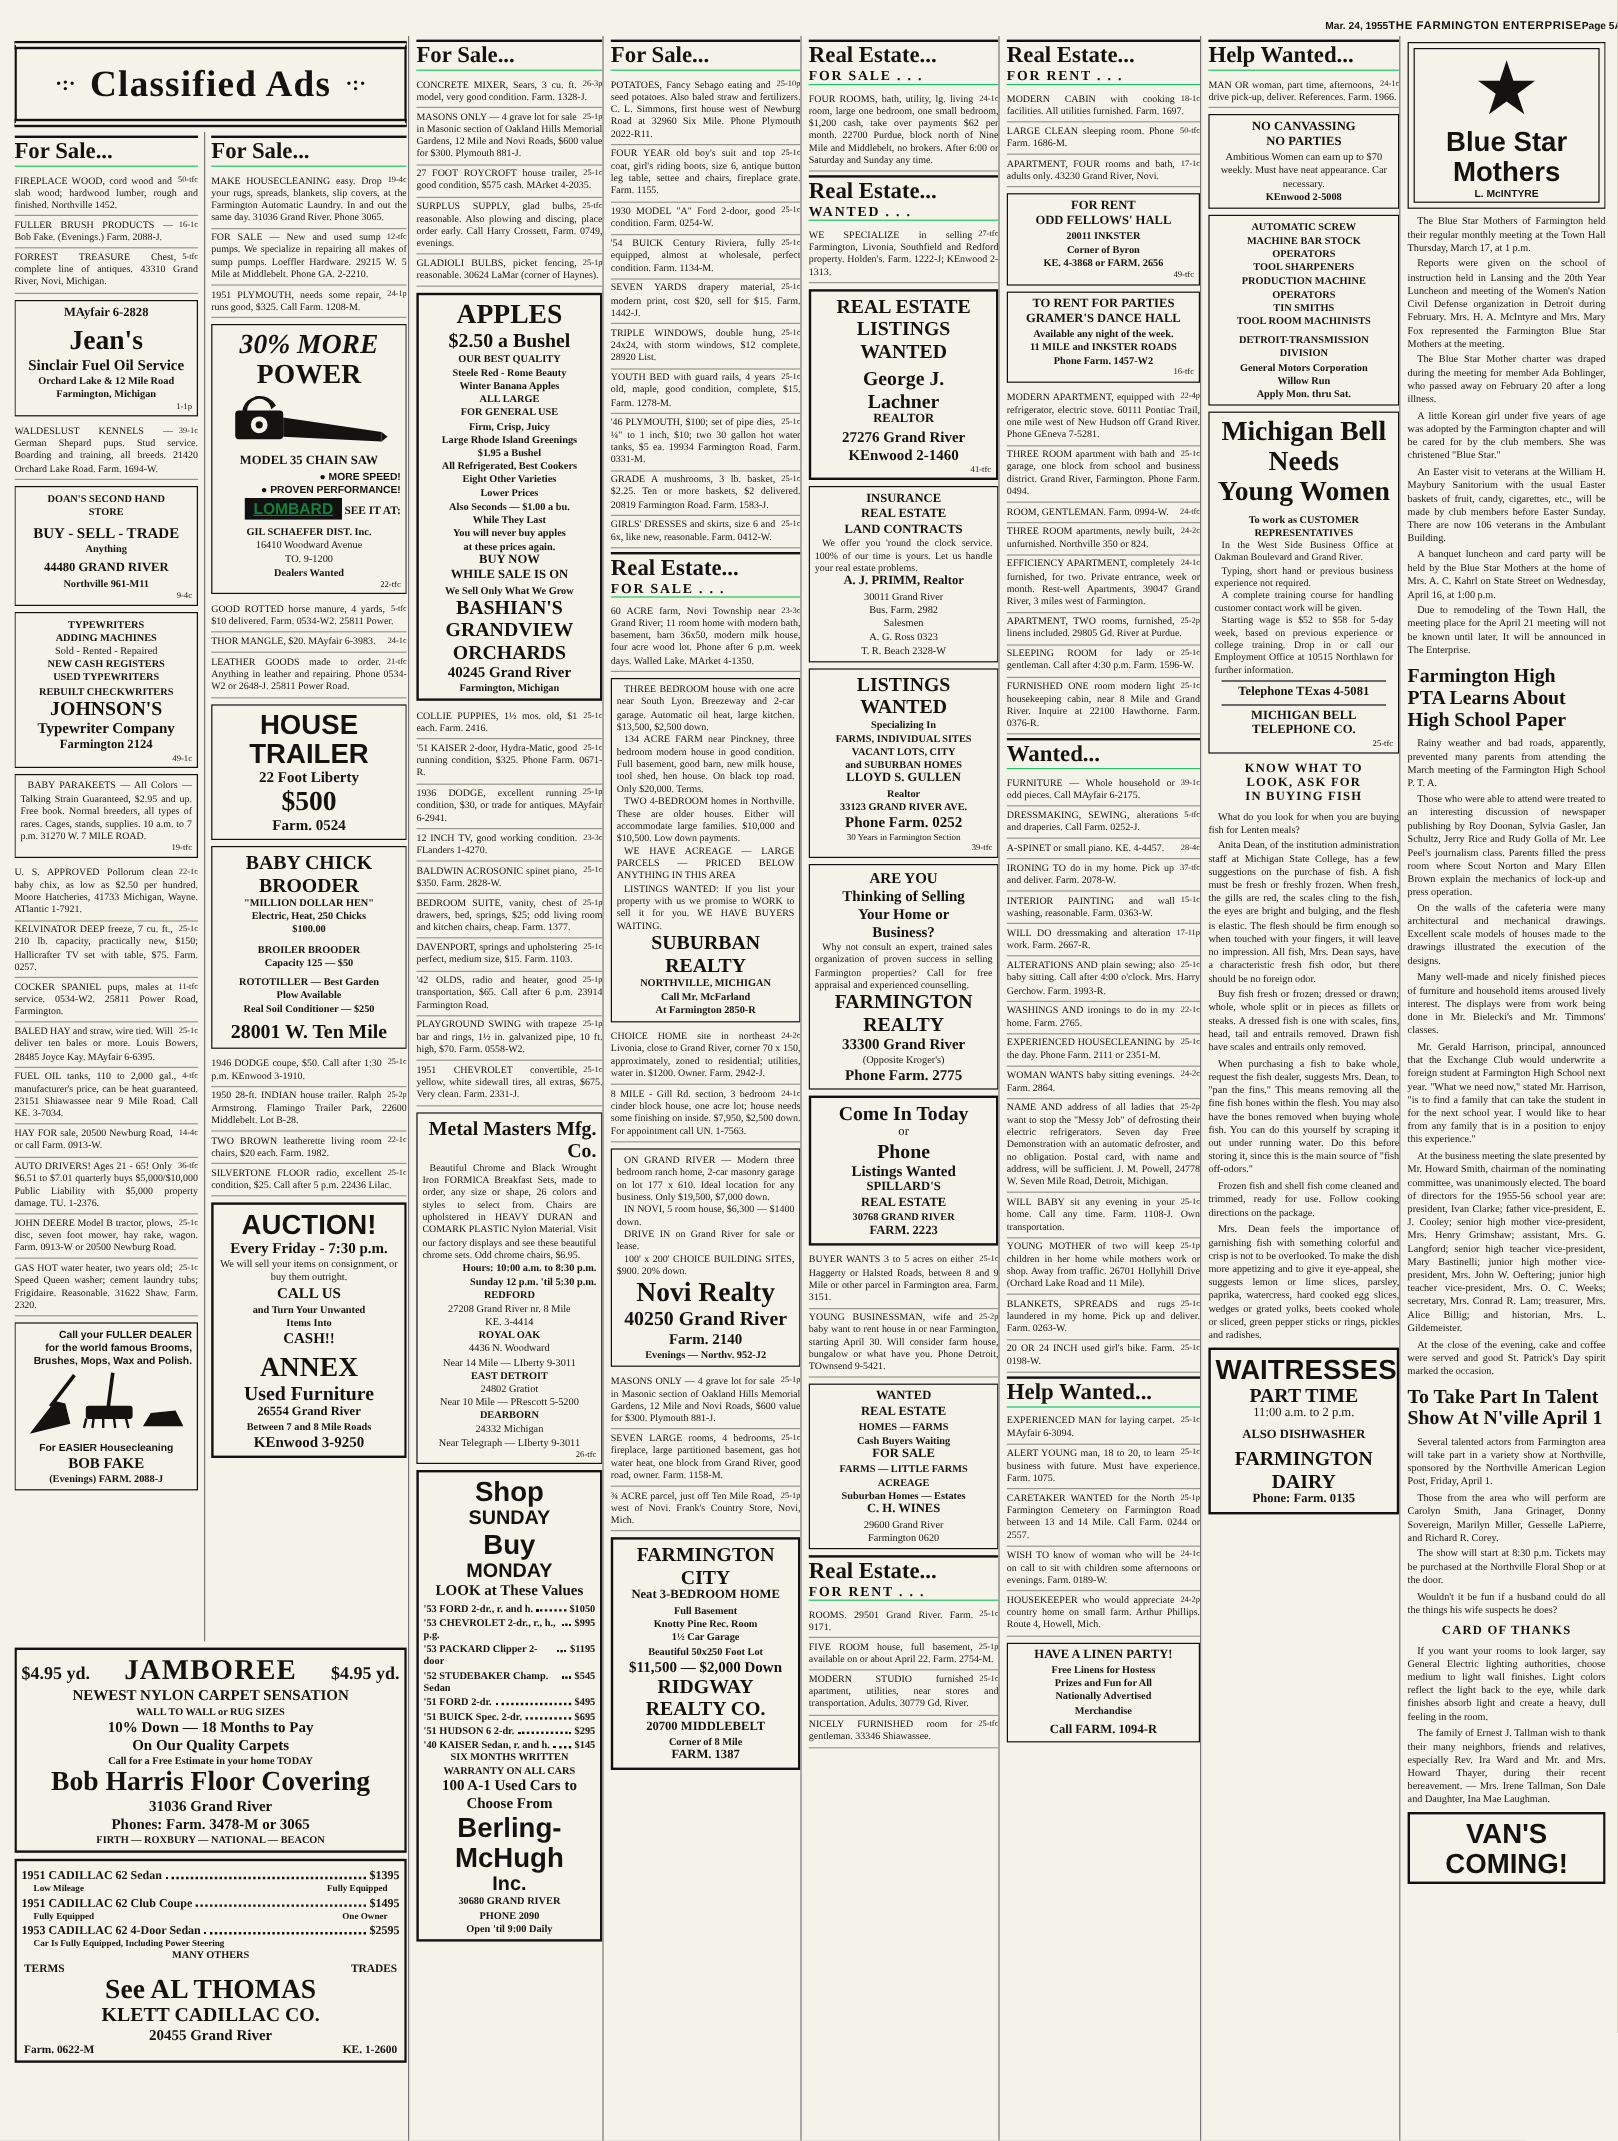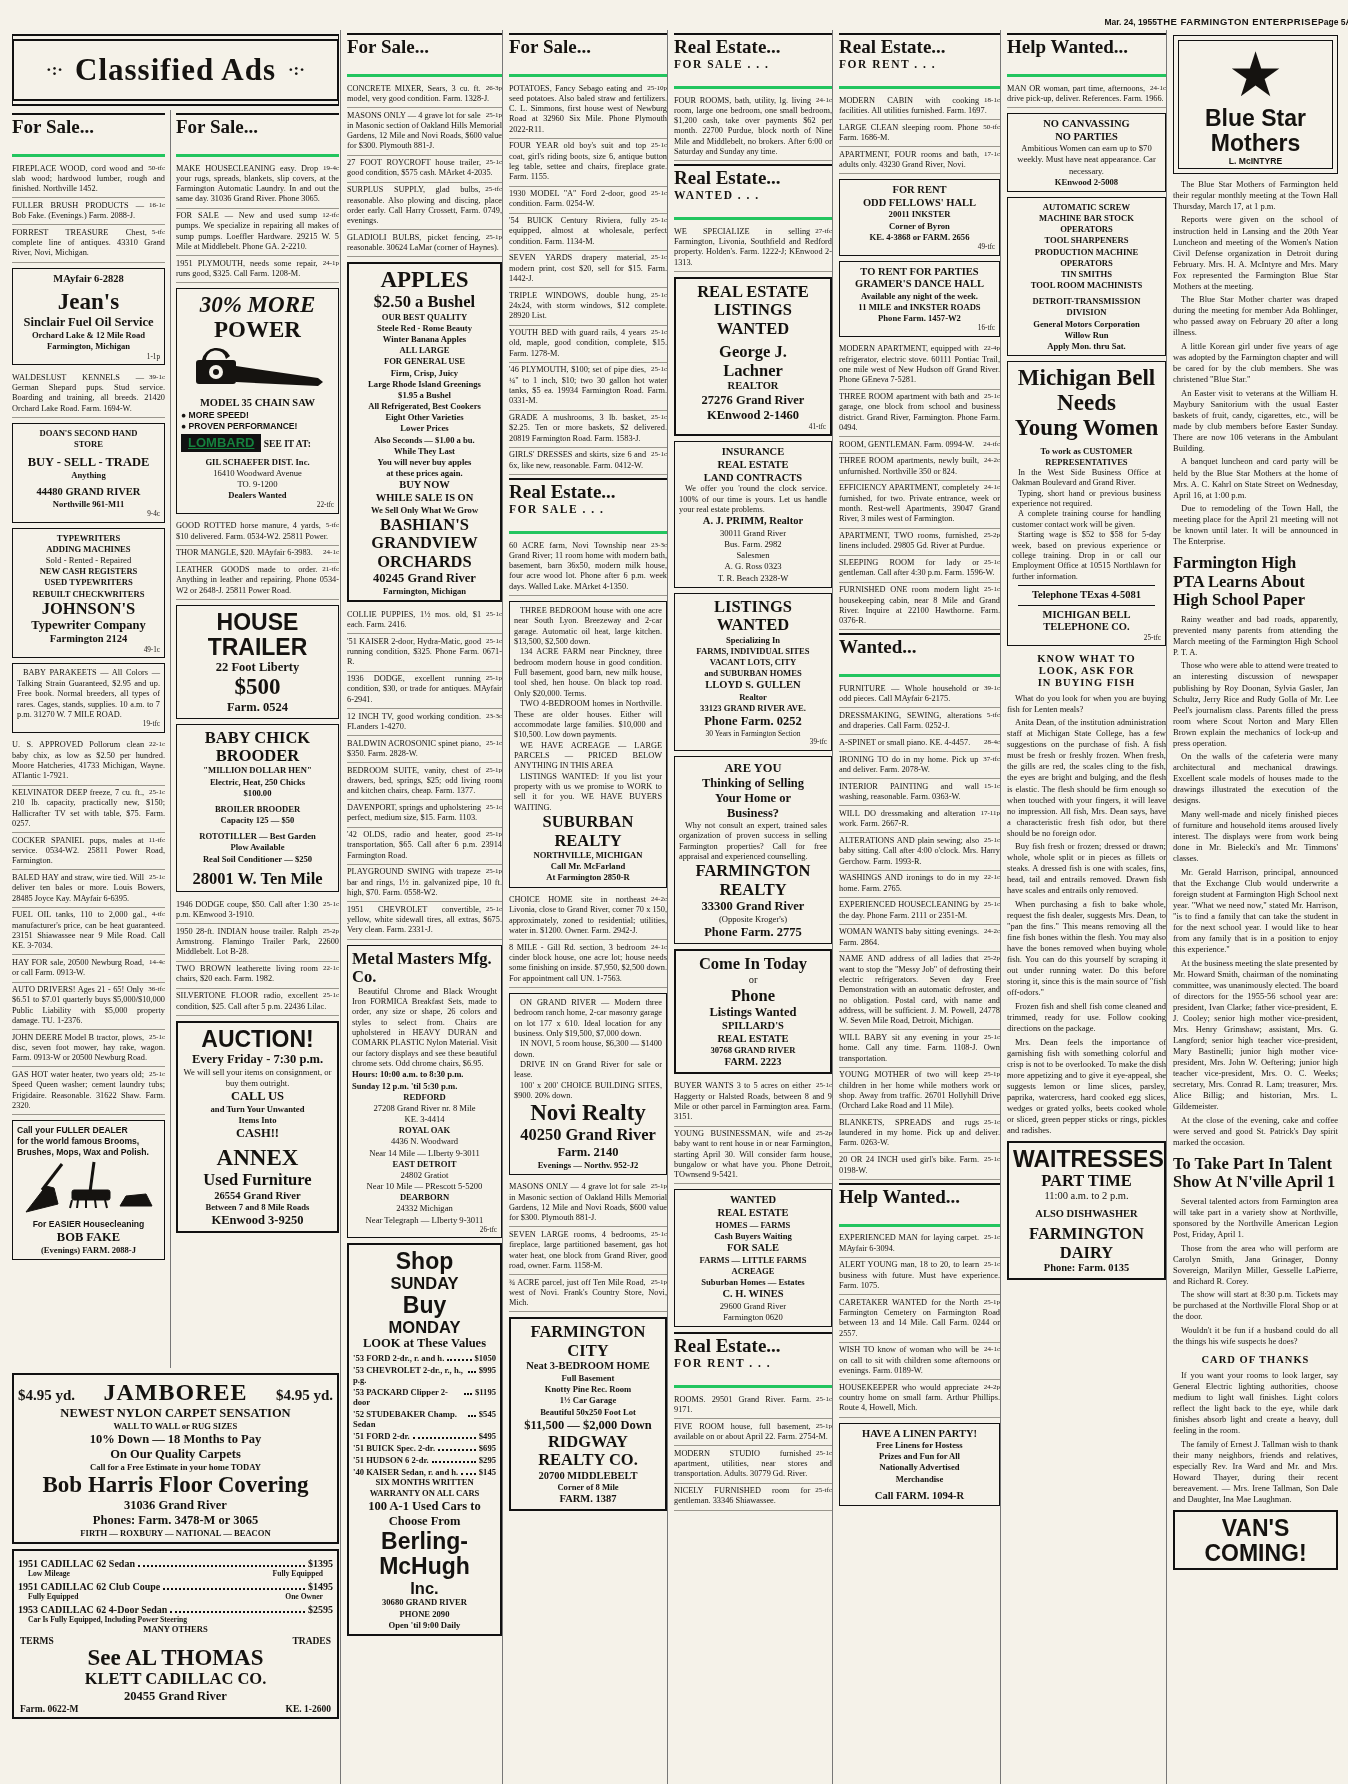--- a/index.html
+++ b/index.html
@@ -16,42 +16,42 @@
   .deco{font-size:17px;font-weight:bold;}
   .row12{display:flex;height:1258px;overflow:hidden;}
   .c1{width:158px;padding-right:5px;box-sizing:border-box;}
   .c2{width:169px;border-left:1px solid #777;padding-left:5px;box-sizing:border-box;}
   .col.abs{position:absolute;top:30px;height:1754px;overflow:hidden;border-left:1px solid #777;
            padding-left:6px;box-sizing:border-box;}
   .c3{left:340px;width:162px;}  .c4{left:502px;width:165px;}
   .c5{left:667px;width:165px;}  .c6{left:832px;width:168px;}
   .c7{left:1000px;width:166px;} .c8{left:1166px;width:172px;}
   
-  .sec{border-top:2px solid #111;border-bottom:3px solid #22c55e;margin:3px 0 4px;padding:1px 0 16px;}
+  .sec{border-top:2px solid #111;border-bottom:1px solid #22c55e;margin:3px 0 4px;padding:1px 0 0;}
   .sec-l1{font-size:19px;font-weight:bold;}
   .sec-l2{font-size:11.5px;font-weight:bold;letter-spacing:1.5px;}
   
   .ad{font-size:8.3px;line-height:1.24;text-align:justify;padding:2.5px 0 3px;border-bottom:1px solid #9a968c;}
   .ad .ref{font-size:7px;padding-left:5px;float:right;}
   
   .adbox{border:1.5px solid #111;margin:5px 0;padding:4px 4px 3px;overflow:hidden;}
   .adbox.thick{border-width:2.5px;}
   .adbox.dbl{outline:1px solid #111;outline-offset:-6px;padding:8px 7px 6px;}
   .rw{text-align:center;line-height:1.2;}
   .xxl{font-size:23px;font-weight:bold;line-height:1.08;}
   .xl{font-size:16.5px;font-weight:bold;line-height:1.12;}
   .lg{font-size:12.5px;font-weight:bold;}
   .md{font-size:10.5px;font-weight:bold;}
   .md2{font-size:10.5px;}
   .smb{font-size:8.6px;font-weight:bold;line-height:1.3;}
   .sm{font-size:8.6px;line-height:1.3;}
   .xs{font-size:7.5px;}
   .body{font-size:8.3px;text-align:justify;line-height:1.25;text-indent:6px;}
   .bodyc{font-size:8.6px;text-align:center;line-height:1.3;}
-  .left{text-align:left;}
+  .left{text-align:right;}
   .right{text-align:right;font-size:7.2px;}
   .sans{font-family:"Liberation Sans",sans-serif;}
   .ital{font-style:italic;}
   .gap{height:5px;}
   .hrline{border-top:1px solid #111;margin:3px 6px;}
   .inv{display:inline-block;background:#111;color:#15803d;font-weight:bold;font-size:13px;
        padding:1px 7px;font-family:"Liberation Sans",sans-serif;text-decoration:underline;}
   .after-inv{font-weight:bold;font-size:9.5px;}
   .bigstar{font-size:62px;line-height:1;}
   .ricon svg{display:block;margin:1px auto;}

